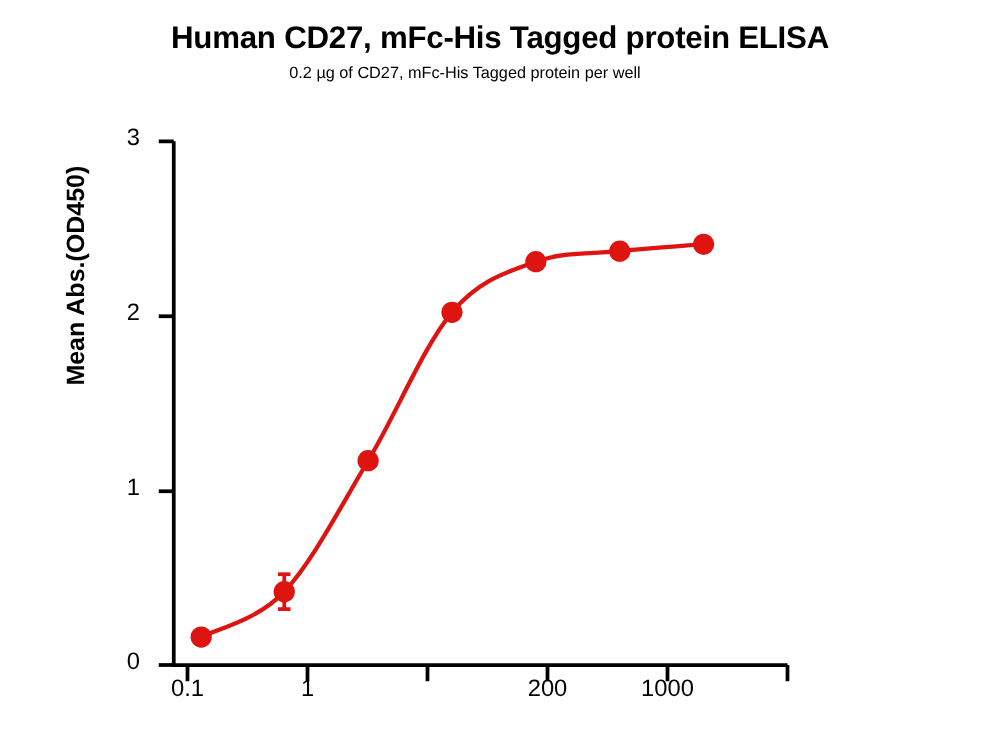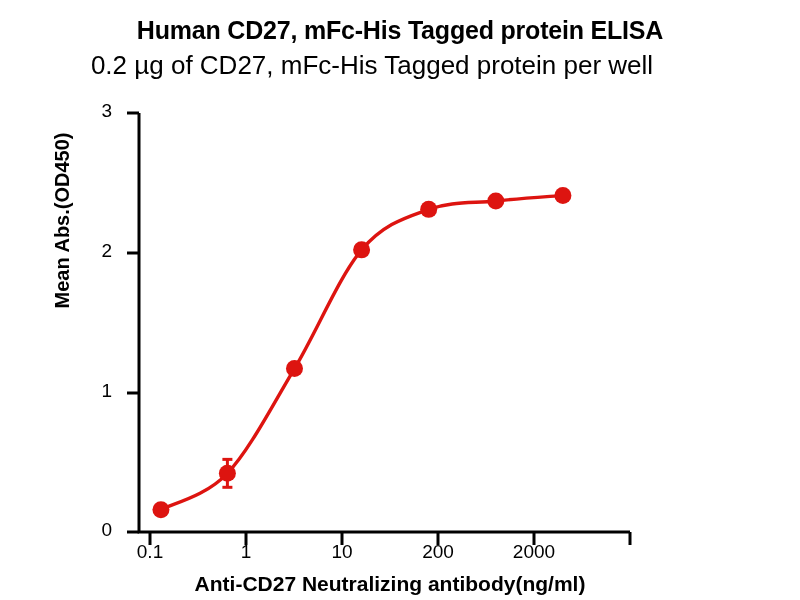--- a/index.html
+++ b/index.html
@@ -31,21 +31,21 @@
     font-weight: bold;
     letter-spacing: -0.2px;
     white-space: nowrap;
   }
   .subtitle {
     position: absolute;
     left: 0;
     top: 36px;
     width: 744px;
     text-align: center;
-    font-size: 26px;
+    font-size: 13px;
     font-weight: normal;
     white-space: nowrap;
   }
   .ylabel {
     position: absolute;
     left: 62px;
     top: 195px;
     width: 250px;
     text-align: center;
     font-size: 20px;
@@ -93,27 +93,25 @@
 </style>
 </head>
 <body>
 
 <div id="figure">
 
   <div class="title">Human CD27, mFc-His Tagged protein ELISA</div>
   <div class="subtitle">0.2 µg of CD27, mFc-His Tagged protein per well</div>
 
   <div class="ylabel">Mean Abs.(OD450)</div>
-  <div class="xlabel">Anti-CD27 Neutralizing antibody(ng/ml)</div>
 
   <div class="tick-label xtick-label" style="left:150px;">0.1</div>
   <div class="tick-label xtick-label" style="left:246px;">1</div>
-  <div class="tick-label xtick-label" style="left:342px;">10</div>
   <div class="tick-label xtick-label" style="left:438px;">200</div>
-  <div class="tick-label xtick-label" style="left:534px;">2000</div>
+  <div class="tick-label xtick-label" style="left:534px;">1000</div>
 
   <div class="tick-label ytick-label" style="top:518px;">0</div>
   <div class="tick-label ytick-label" style="top:379px;">1</div>
   <div class="tick-label ytick-label" style="top:239px;">2</div>
   <div class="tick-label ytick-label" style="top:99px;">3</div>
 
   <svg class="plot" viewBox="0 0 800 600">
 
     <path id="axis-spines" d="M 139 99 L 139 518 L 630 518" fill="none" stroke="#000000" stroke-width="3"></path>
 

